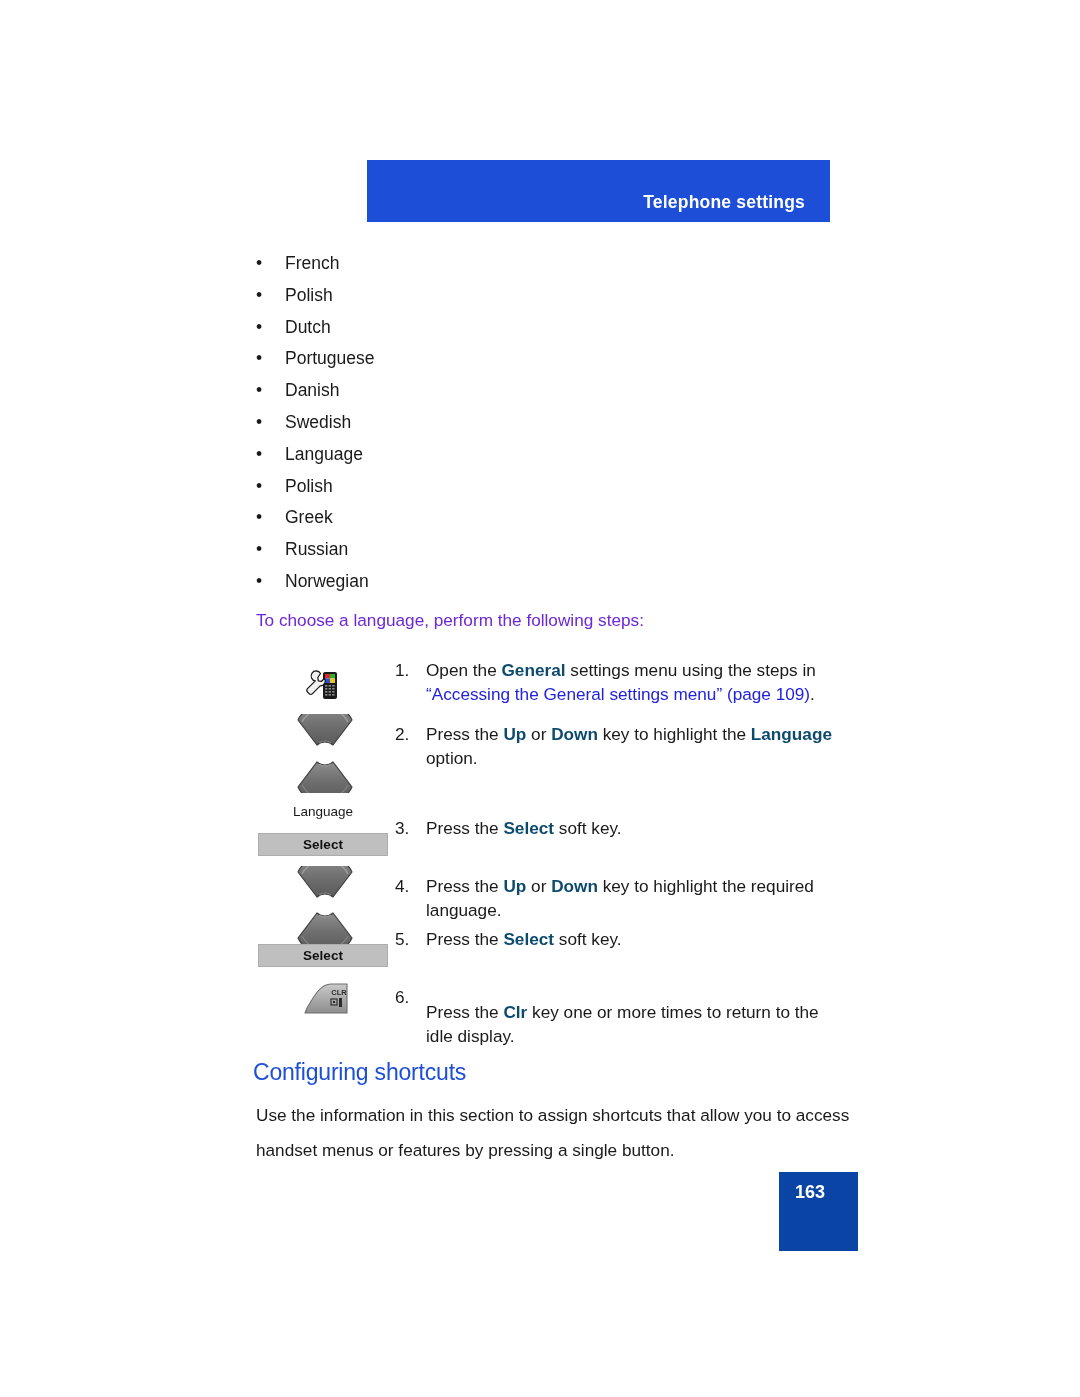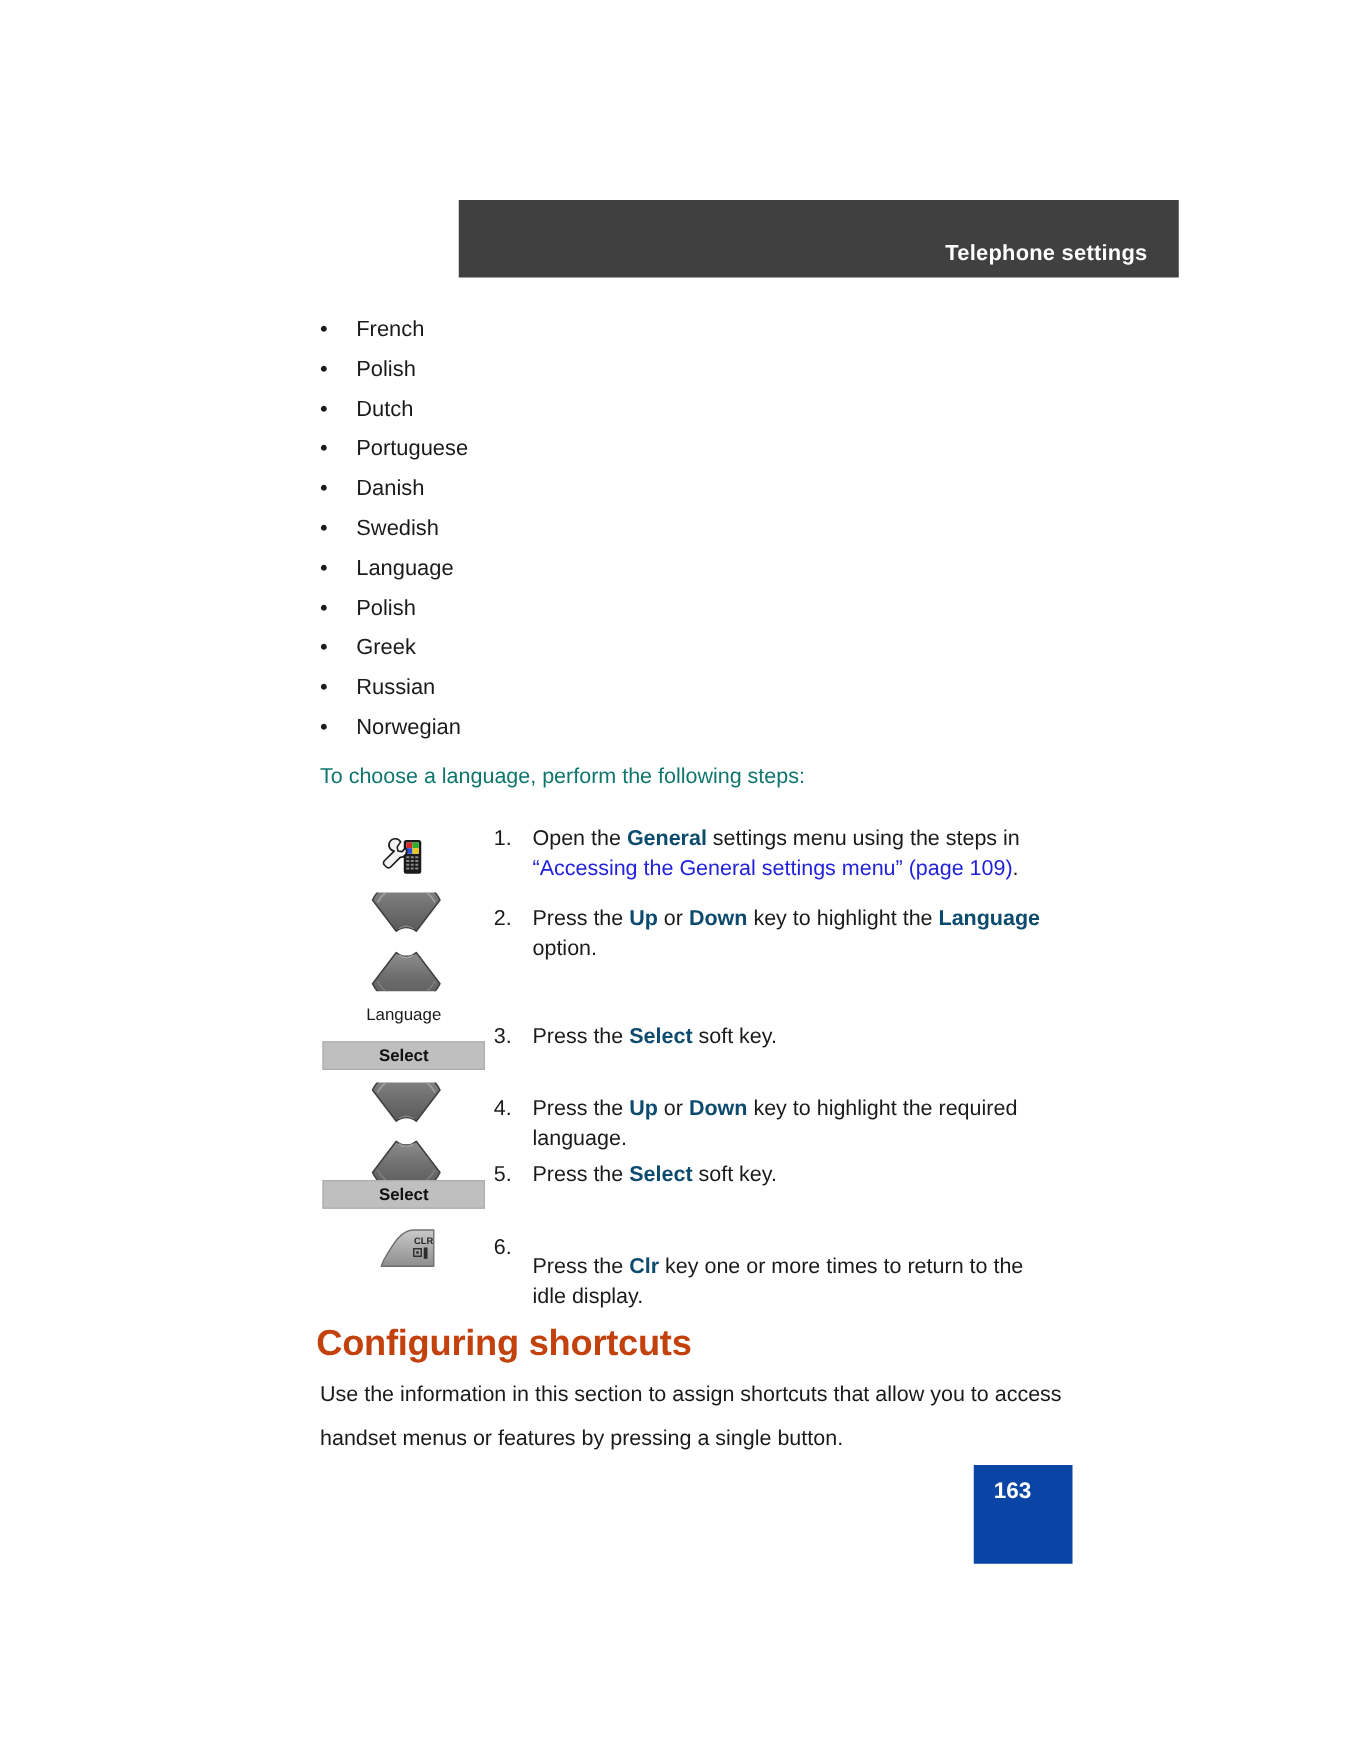--- a/index.html
+++ b/index.html
@@ -14,23 +14,23 @@
     font-family: "Liberation Sans", sans-serif;
     color: #000000;
     overflow: hidden;
   }
 
   
   .header-banner {
     position: absolute;
     left: 367px;
     top: 160px;
-    width: 576px;
+    width: 463px;
     height: 62px;
-    background: #404040;
+    background: #1d4ed8;
     text-decoration: underline;
   }
   .header-banner-title {
     position: absolute;
     right: 25px;
     bottom: 9px;
     color: #ffffff;
     font-size: 17.5px;
     font-weight: bold;
     letter-spacing: 0.2px;
@@ -63,21 +63,21 @@
     top: 0px;
   }
 
   
   .intro-para {
     position: absolute;
     left: 256px;
     top: 608px;
     font-size: 17.2px;
     line-height: 24px;
-    color: #0f766e;
+    color: #6d28d9;
     white-space: nowrap;
   }
 
   
   .steps-area {
     position: absolute;
     left: 0;
     top: 0;
     width: 1080px;
     height: 1397px;
@@ -149,23 +149,23 @@
     top: 982px;
     width: 46px;
     height: 34px;
   }
 
   
   .section-heading {
     position: absolute;
     left: 253px;
     top: 1059px;
-    font-size: 29px;
-    font-weight: bold;
-    color: #c2410c;
+    font-size: 23px;
+    font-weight: normal;
+    color: #1d4ed8;
     letter-spacing: -0.2px;
   }
   .section-para {
     position: absolute;
     left: 256px;
     top: 1098px;
     width: 600px;
     font-size: 17.2px;
     line-height: 35px;
     color: #1a1a1a;

